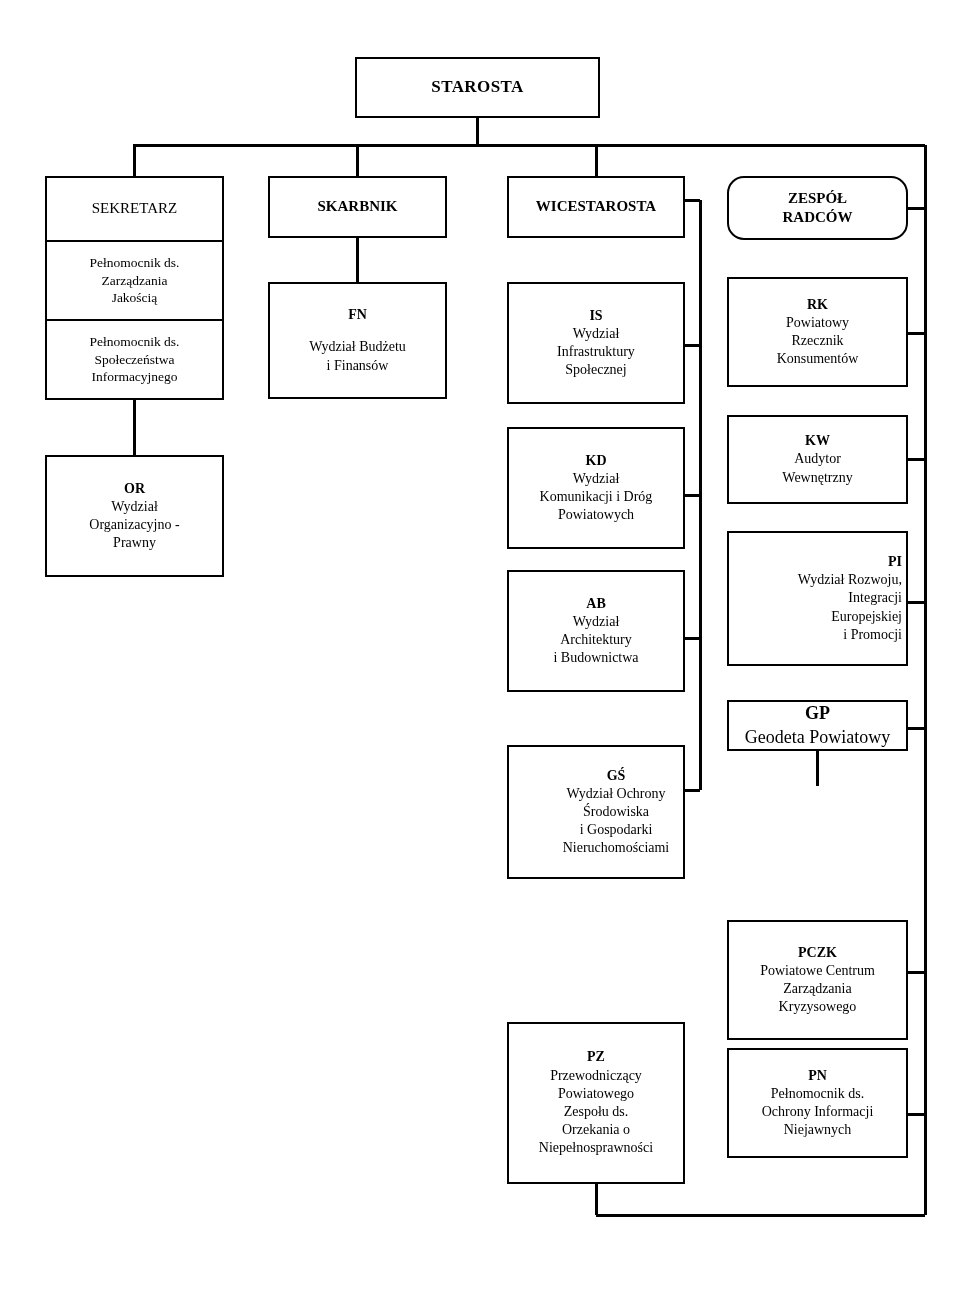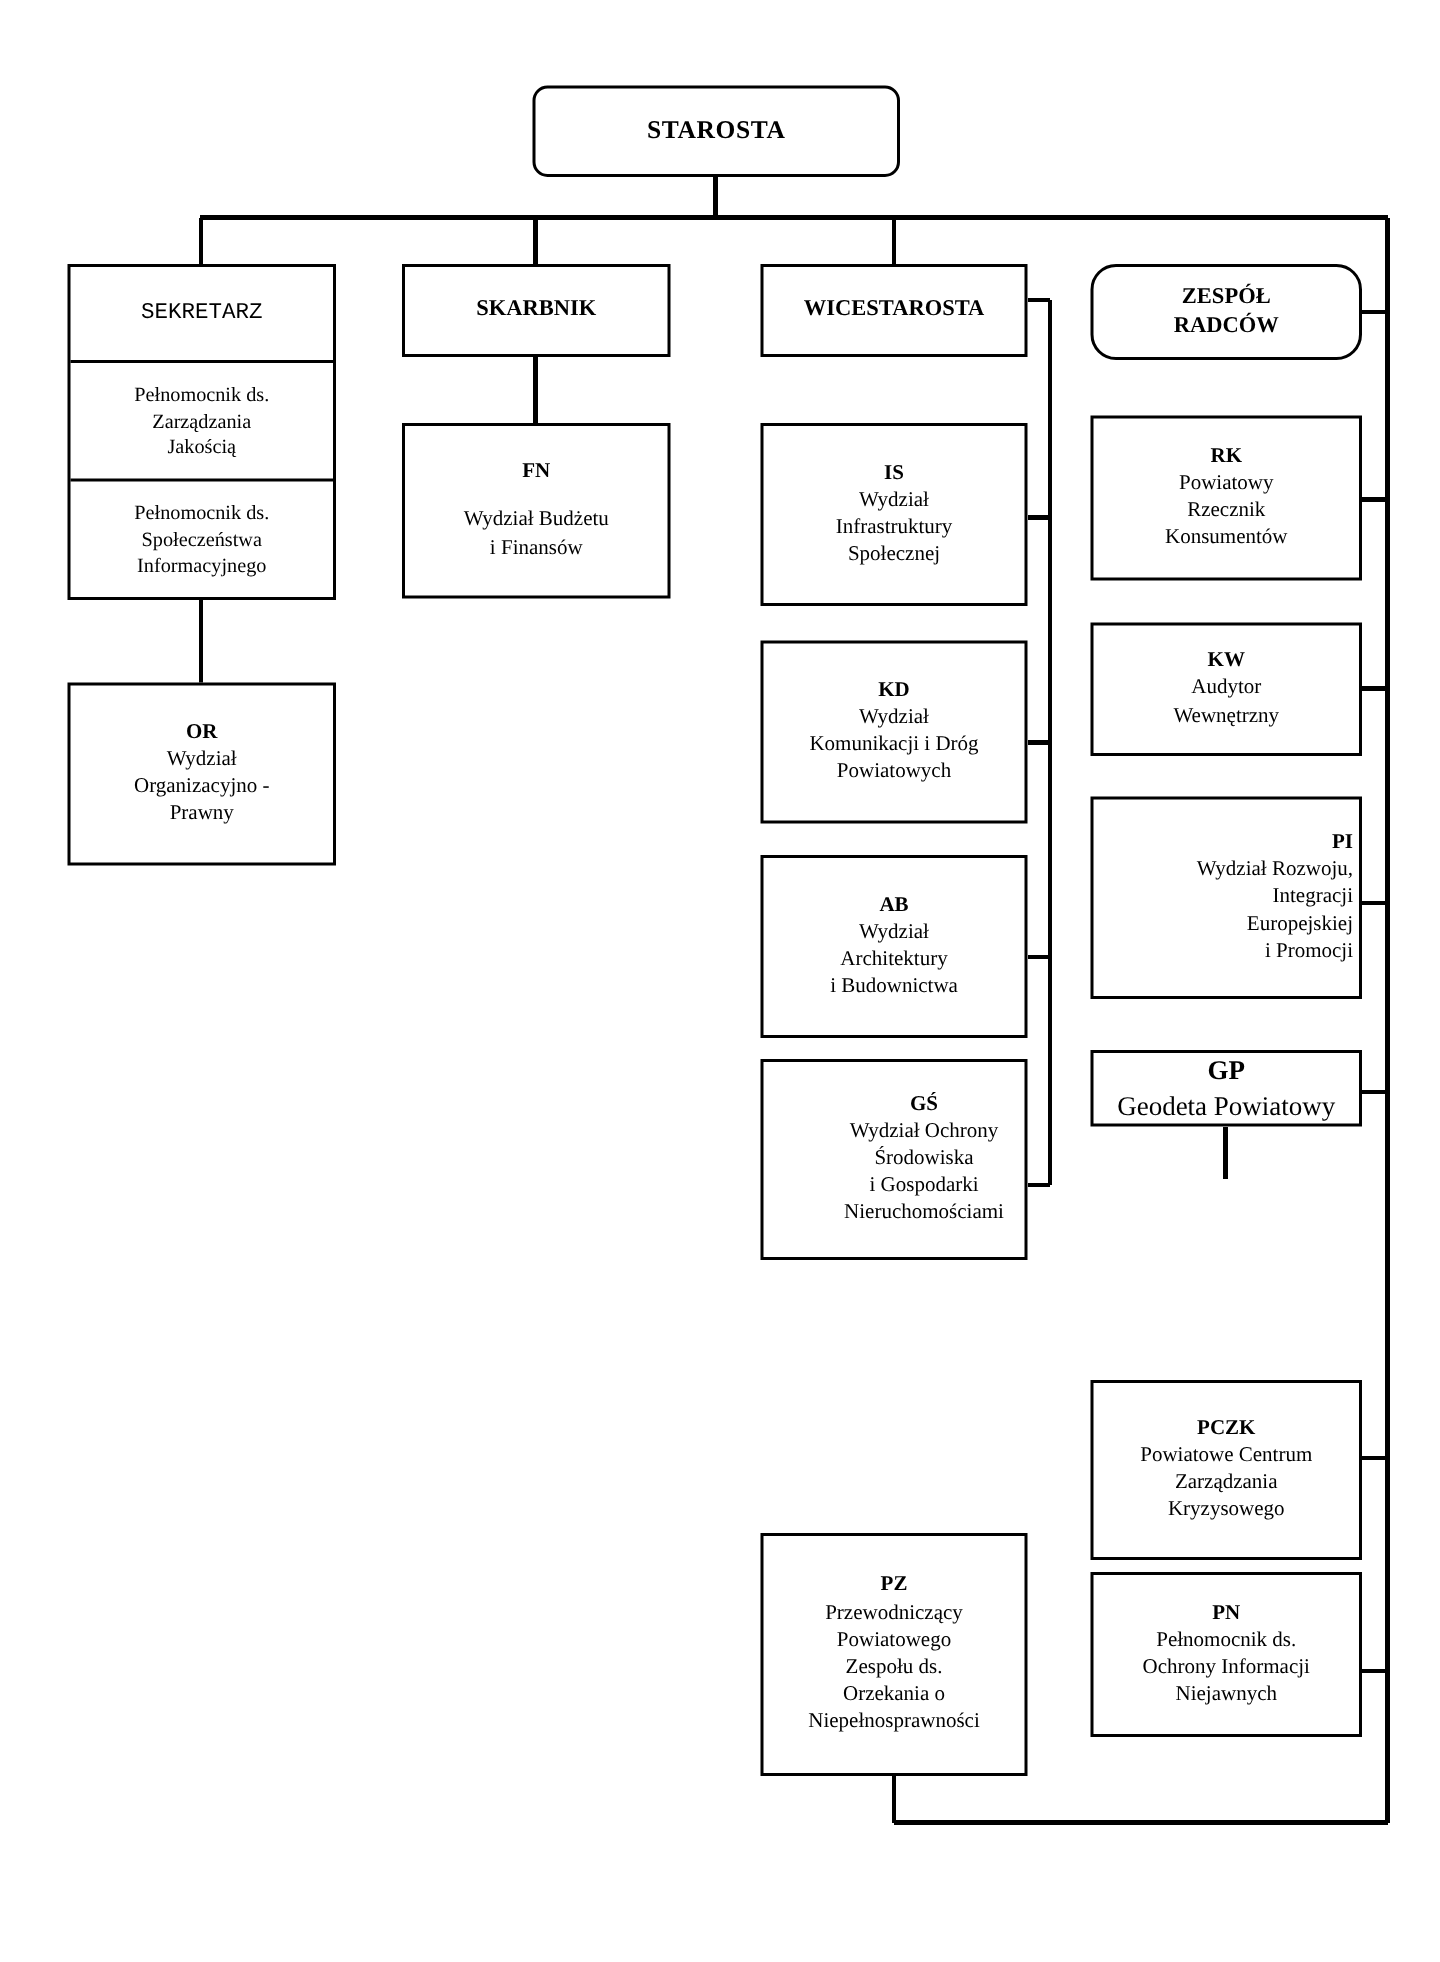--- a/index.html
+++ b/index.html
@@ -73,26 +73,26 @@
       <line x1="908" y1="972" x2="925" y2="972"></line>
       <line x1="908" y1="1114" x2="925" y2="1114"></line>
 
       <line x1="817" y1="751" x2="817" y2="786"></line>
 
       <line x1="596" y1="1184" x2="596" y2="1215"></line>
       <line x1="596" y1="1215" x2="925" y2="1215"></line>
     </g>
   </svg>
 
-  <div class="node headline" style="left:355px; top:57px; width:245px; height:61px; font-size:17px; justify-content:center;border-radius:10px;">
+  <div class="node headline" style="left:355px; top:57px; width:245px; height:61px; font-size:17px; justify-content:center;">
     <span class="code">STAROSTA</span>
   </div>
 
   <div class="stack" style="left:45px; top:176px; width:179px; height:224px;">
-    <div class="cell" style="height:62px; font-size:15px;font-family:Liberation Mono, monospace;">
+    <div class="cell" style="height:62px; font-size:15px;">
       <span class="code">SEKRETARZ</span>
     </div>
     <div class="cell" style="height:79px; font-size:13.5px;">
       <span class="ttl">Pełnomocnik ds.</span>
       <span class="ttl">Zarządzania</span>
       <span class="ttl">Jakością</span>
     </div>
     <div class="cell" style="height:79px; font-size:13.5px;">
       <span class="ttl">Pełnomocnik ds.</span>
       <span class="ttl">Społeczeństwa</span>
@@ -135,21 +135,21 @@
     <span class="ttl">Powiatowych</span>
   </div>
 
   <div class="node" style="left:507px; top:570px; width:178px; height:122px; font-size:14px;">
     <span class="code">AB</span>
     <span class="ttl">Wydział</span>
     <span class="ttl">Architektury</span>
     <span class="ttl">i Budownictwa</span>
   </div>
 
-  <div class="node" style="left:507px; top:706px; width:178px; height:134px; font-size:14px;padding-left:44px;">
+  <div class="node" style="left:507px; top:745px; width:178px; height:134px; font-size:14px;padding-left:44px;">
     <span class="code">GŚ</span>
     <span class="ttl">Wydział Ochrony</span>
     <span class="ttl">Środowiska</span>
     <span class="ttl">i Gospodarki</span>
     <span class="ttl">Nieruchomościami</span>
   </div>
 
   <div class="node" style="left:507px; top:1022px; width:178px; height:162px; font-size:14px;">
     <span class="code">PZ</span>
     <span class="ttl">Przewodniczący</span>

